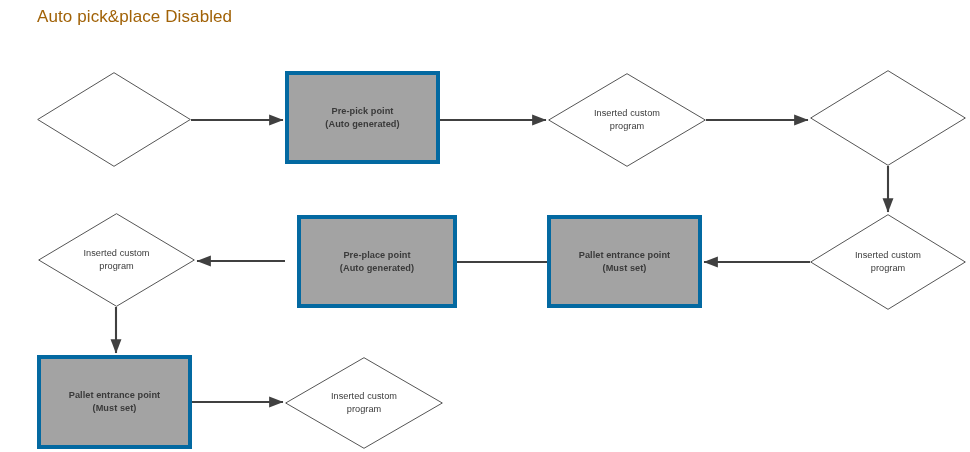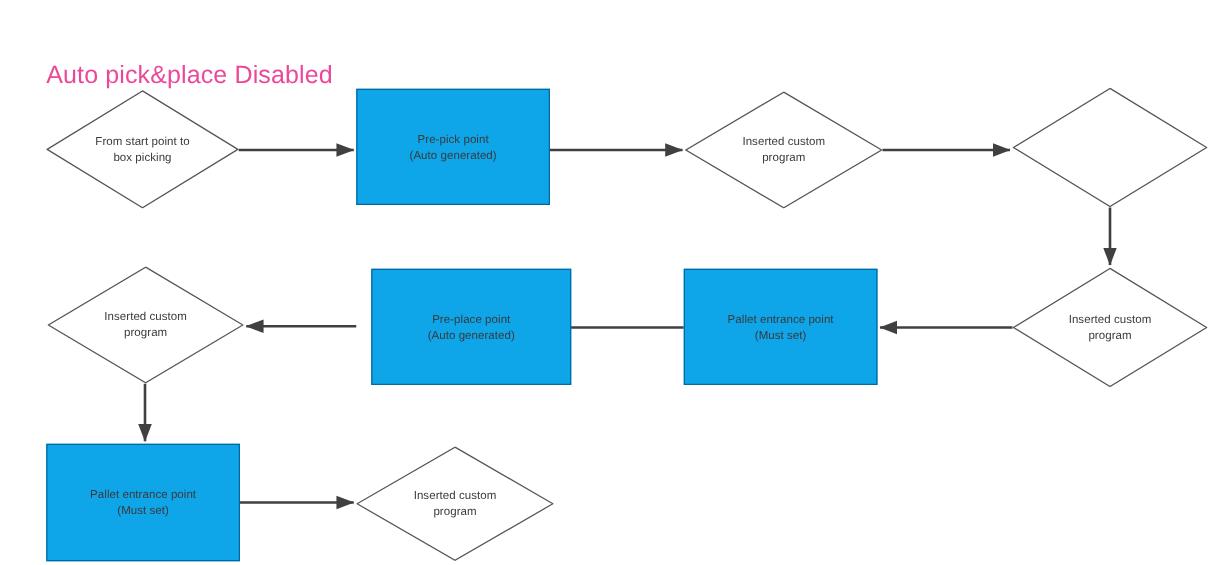--- a/index.html
+++ b/index.html
@@ -15,46 +15,46 @@
     position: relative;
     width: 970px;
     height: 452px;
     background: #ffffff;
     overflow: hidden;
   }
   #title {
     position: absolute;
     left: 37px;
     top: 7px;
-    font-size: 20px;
+    font-size: 17px;
     line-height: 20px;
-    color: #ec4899;
+    color: #a16207;
     letter-spacing: 0.1px;
     white-space: nowrap;
-    margin-top: 43px;
   }
   .node {
     position: absolute;
     display: flex;
     align-items: center;
     justify-content: center;
     text-align: center;
     box-sizing: border-box;
   }
   .node .label {
     font-size: 9.2px;
     line-height: 13px;
     color: #3a3a3a;
     letter-spacing: 0.05px;
     white-space: pre-line;
     padding: 0 6px;
   }
   .node.rect {
-    border: 1px solid #0369a1;
-    background: #0ea5e9;
+    border: 4px solid #0369a1;
+    background: #a3a3a3;
+    font-weight: bold;
   }
   .node.diamond {
     background: transparent;
   }
   .node.diamond .diamond-svg {
     position: absolute;
     left: 0;
     top: 0;
     width: 100%;
     height: 100%;
@@ -96,22 +96,20 @@
       <line x1="285" y1="261" x2="197" y2="261"></line>
       <line x1="116" y1="307" x2="116" y2="353"></line>
       <line x1="192" y1="402" x2="283" y2="402"></line>
     </g>
   </svg>
 
   <div class="node diamond" style="left:37px; top:72px; width:154px; height:95px;">
     <svg class="diamond-svg" viewBox="0 0 154 95" preserveAspectRatio="none">
       <polygon points="77,0.7 153.3,47.5 77,94.3 0.7,47.5" fill="#ffffff" stroke="#555555" stroke-width="1" vector-effect="non-scaling-stroke"></polygon>
     </svg>
-    <span class="label">From start point to
-box picking</span>
   </div>
 
   <div class="node rect" style="left:285px; top:71px; width:155px; height:93px;">
     <span class="label">Pre-pick point
 (Auto generated)</span>
   </div>
 
   <div class="node diamond" style="left:548px; top:73px; width:158px; height:94px;">
     <svg class="diamond-svg" viewBox="0 0 158 94" preserveAspectRatio="none">
       <polygon points="79,0.7 157.3,47 79,93.3 0.7,47" fill="#ffffff" stroke="#555555" stroke-width="1" vector-effect="non-scaling-stroke"></polygon>

